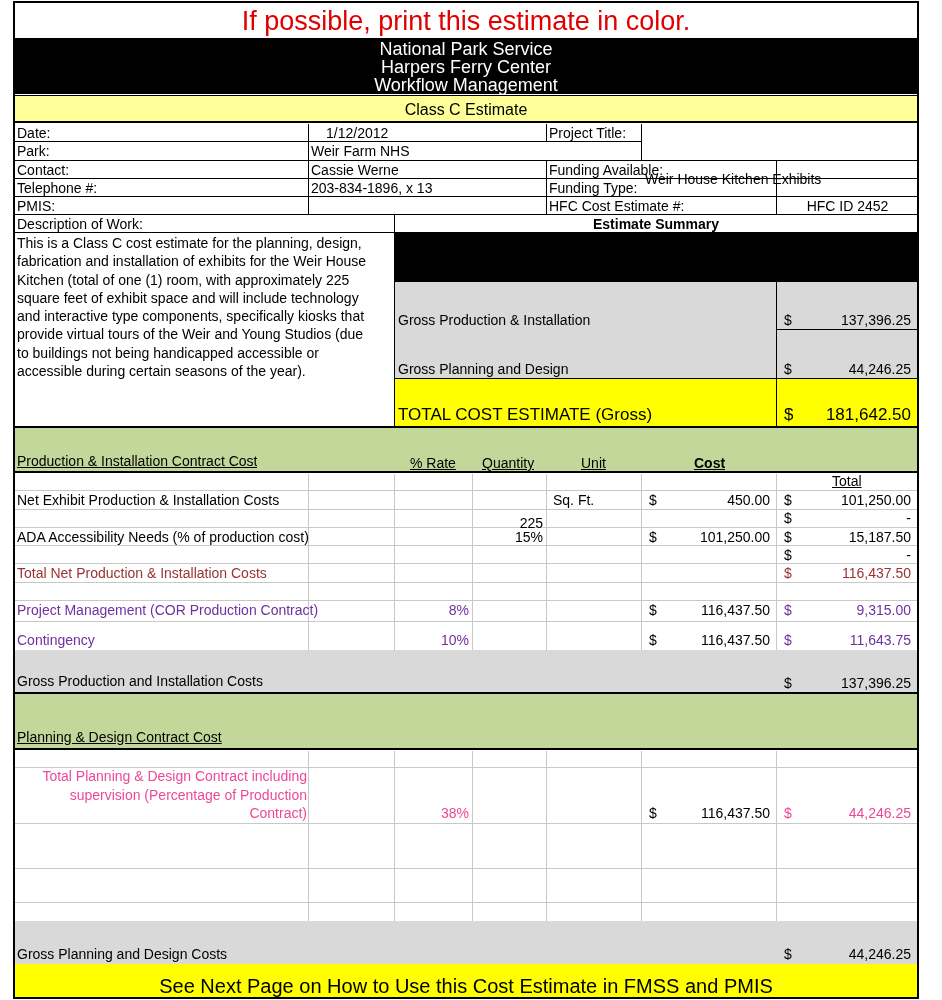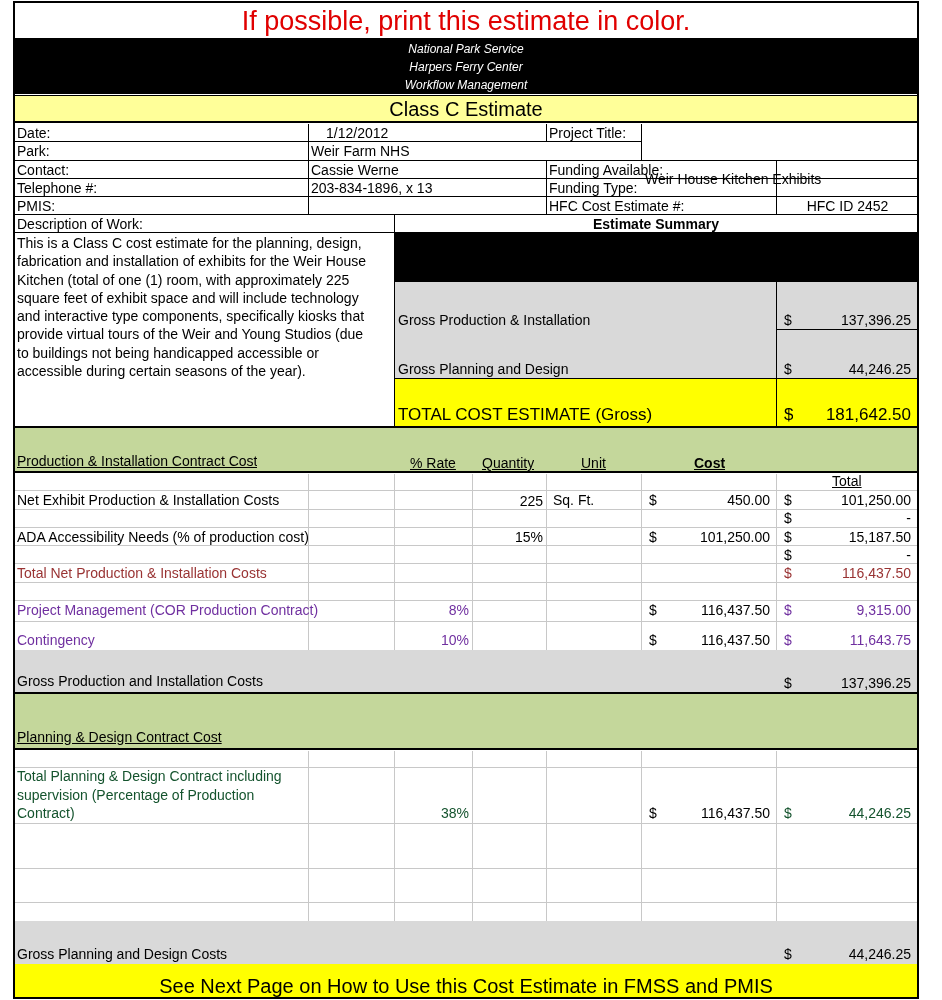--- a/index.html
+++ b/index.html
@@ -9,36 +9,36 @@
   .frame { left:13px; top:1px; width:906px; height:998px; border:2px solid #000; }
   .cell { position:absolute; box-sizing:border-box; white-space:nowrap; overflow:hidden; line-height:18px; }
   .gl { position:absolute; background:#c8c8c8; }
   .vl { position:absolute; background:#555; width:1px; }
   .hl { position:absolute; background:#000; height:1px; }
   .u { text-decoration:underline; }
   .r { text-align:right; }
   .c { text-align:center; }
   .red { color:#993333; }
   .pur { color:#7030A0; }
-  .grn { color:#14532d; }
+  .grn { color:#ec4899;text-align:right; }
 </style>
 </head>
 <body>
 
 <div class="abs frame"></div>
 
 <div class="abs c" style="left:15px; top:3px; width:902px; height:34px; line-height:36px; font-size:27px; color:#E00000;">If possible, print this estimate in color.</div>
 
-<div class="abs" style="left:15px; top:38px; width:902px; height:56px; background:#000; color:#fff; text-align:center; font-size:12px; line-height:18px; padding-top:2px;font-style:italic;">
+<div class="abs" style="left:15px; top:38px; width:902px; height:56px; background:#000; color:#fff; text-align:center; font-size:18px; line-height:18px; padding-top:2px;">
   <div>National Park Service</div>
   <div>Harpers Ferry Center</div>
   <div>Workflow Management</div>
 </div>
 
-<div class="abs c" style="left:15px; top:95px; width:902px; height:28px; background:#FFFF99; border-top:1px solid #000; border-bottom:2px solid #000; font-size:20px; line-height:27px;">Class C Estimate</div>
+<div class="abs c" style="left:15px; top:95px; width:902px; height:28px; background:#FFFF99; border-top:1px solid #000; border-bottom:2px solid #000; font-size:16px; line-height:27px;">Class C Estimate</div>
 
 <div class="hl" style="left:15px; top:141px; width:627px;"></div>
 <div class="hl" style="left:15px; top:160px; width:902px;"></div>
 <div class="hl" style="left:15px; top:178px; width:902px;"></div>
 <div class="hl" style="left:15px; top:196px; width:902px;"></div>
 <div class="hl" style="left:15px; top:214px; width:902px;"></div>
 <div class="hl" style="left:15px; top:232px; width:902px;"></div>
 
 <div class="vl" style="left:308px; top:124px; height:91px; background:#000;"></div>
 <div class="vl" style="left:546px; top:124px; height:18px; background:#000;"></div>
@@ -113,21 +113,21 @@
 <div class="gl" style="left:15px; top:490px; width:902px; height:1px;"></div>
 <div class="gl" style="left:15px; top:509px; width:902px; height:1px;"></div>
 <div class="gl" style="left:15px; top:527px; width:902px; height:1px;"></div>
 <div class="gl" style="left:15px; top:545px; width:902px; height:1px;"></div>
 <div class="gl" style="left:15px; top:563px; width:902px; height:1px;"></div>
 <div class="gl" style="left:15px; top:582px; width:902px; height:1px;"></div>
 <div class="gl" style="left:15px; top:600px; width:902px; height:1px;"></div>
 <div class="gl" style="left:15px; top:621px; width:902px; height:1px;"></div>
 
 <div class="cell" style="left:17px; top:491px;">Net Exhibit Production &amp; Installation Costs</div>
-<div class="cell r" style="left:473px; top:492px; width:70px;">225</div>
+<div class="cell r" style="left:473px; top:514px; width:70px;">225</div>
 <div class="cell" style="left:553px; top:491px;">Sq. Ft.</div>
 <div class="cell" style="left:649px; top:491px;">$</div>
 <div class="cell r" style="left:660px; top:491px; width:110px;">450.00</div>
 <div class="cell" style="left:784px; top:491px;">$</div>
 <div class="cell r" style="left:800px; top:491px; width:111px;">101,250.00</div>
 
 <div class="cell" style="left:784px; top:509px;">$</div>
 <div class="cell r" style="left:800px; top:509px; width:111px;">-</div>
 
 <div class="cell" style="left:17px; top:528px;">ADA Accessibility Needs (% of production cost)</div>

